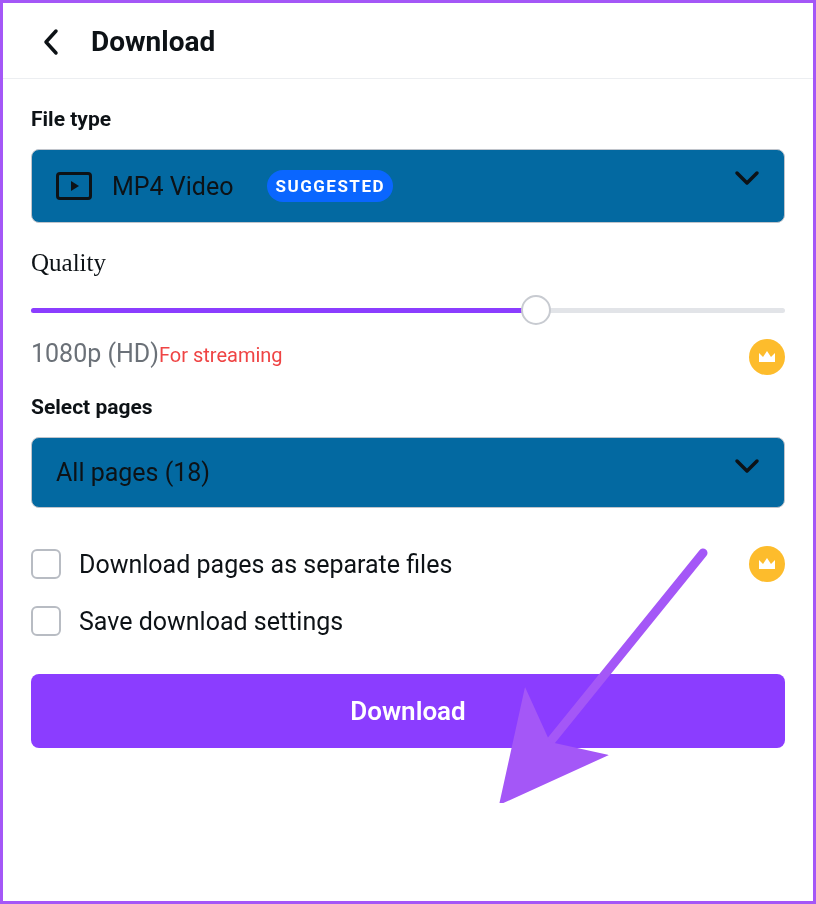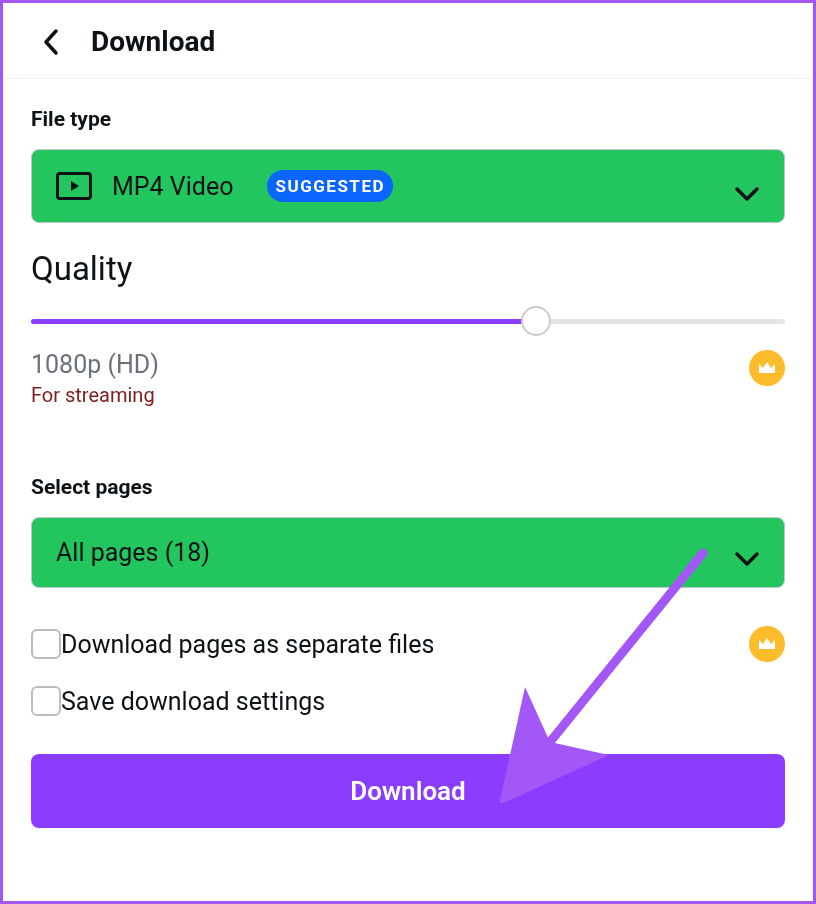--- a/index.html
+++ b/index.html
@@ -40,34 +40,35 @@
     .content {
       padding: 28px 28px 0 28px;
     }
     .section-label {
       font-size: 21px;
       font-weight: 700;
       color: #0d1216;
       margin-bottom: 18px;
     }
     .section-label-light {
-      font-size: 33px;
+      font-size: 25px;
       font-weight: 400;
       color: #0d1216;
       margin-bottom: 0;
+      font-family: Liberation Serif, serif;
     }
     .dropdown {
       width: 100%;
       border: 1px solid #c0c4cb;
       border-radius: 8px;
       padding: 20px 24px;
       display: flex;
-      align-items: flex-end;
-      cursor: pointer;
-      background: #22c55e;
+      align-items: flex-start;
+      cursor: pointer;
+      background: #0369a1;
     }
     .dropdown-left {
       display: flex;
       align-items: center;
       gap: 20px;
       flex: 1;
     }
     .video-icon {
       width: 36px;
       height: 28px;
@@ -143,53 +144,53 @@
       cursor: pointer;
     }
     .quality-info {
       margin-top: 14px;
       display: flex;
       align-items: flex-start;
       justify-content: space-between;
     }
     .quality-text {
       display: flex;
-      flex-direction: column;
     }
     .quality-value {
       font-size: 25px;
       color: #6b7178;
       font-weight: 400;
     }
     .quality-desc {
       font-size: 20px;
-      color: #7f1d1d;
+      color: #ef4444;
       font-weight: 400;
       margin-top: 4px;
     }
     .crown-badge {
       width: 36px;
       height: 36px;
       background: #fdbc2c;
       border-radius: 50%;
       display: flex;
       align-items: center;
       justify-content: center;
       flex-shrink: 0;
     }
     .pages-section {
-      margin-top: 68px;
+      margin-top: 20px;
     }
     .pages-dropdown {
       margin-top: 18px;
     }
     .checkbox-row {
       display: flex;
       align-items: center;
       margin-top: 38px;
+      gap: 18px;
     }
     .checkbox-row.second {
       margin-top: 24px;
     }
     .checkbox {
       width: 30px;
       height: 30px;
       border: 2px solid #b8bcc3;
       border-radius: 6px;
       cursor: pointer;

